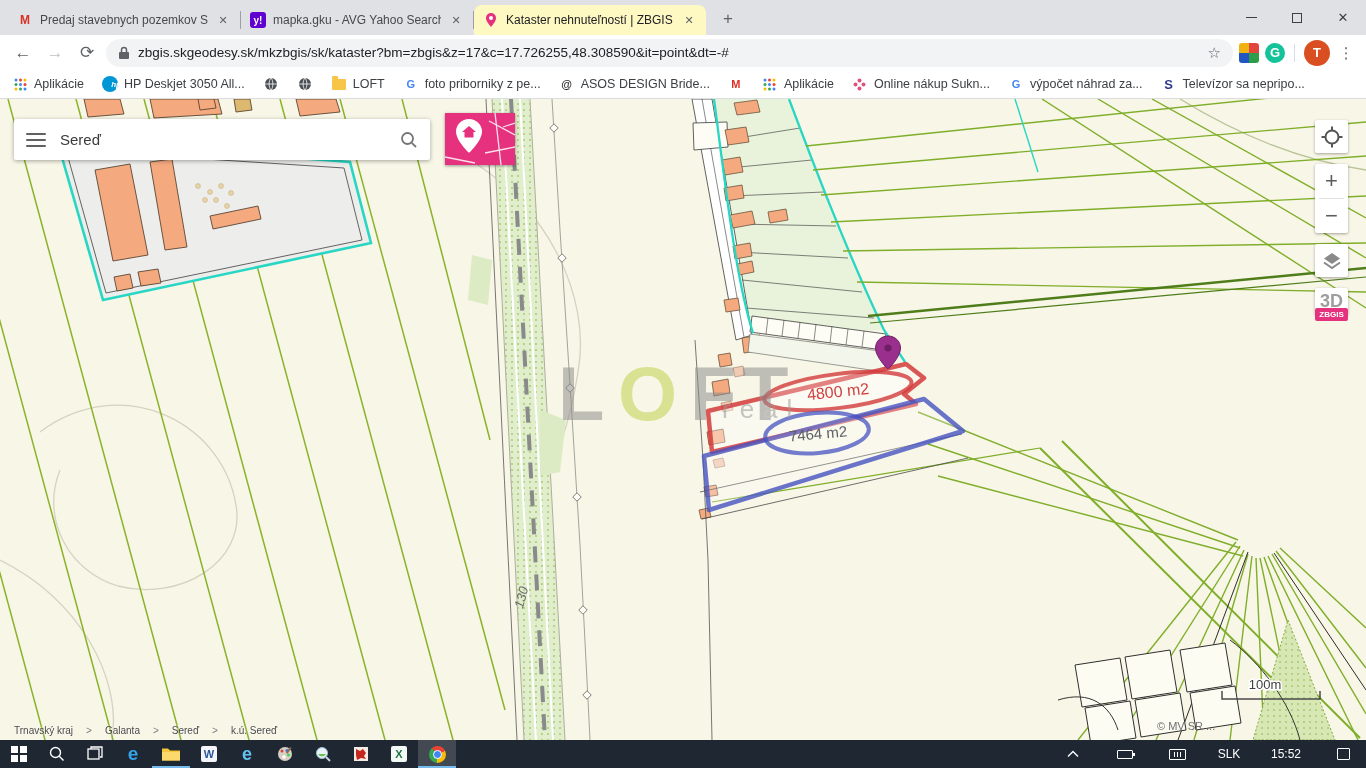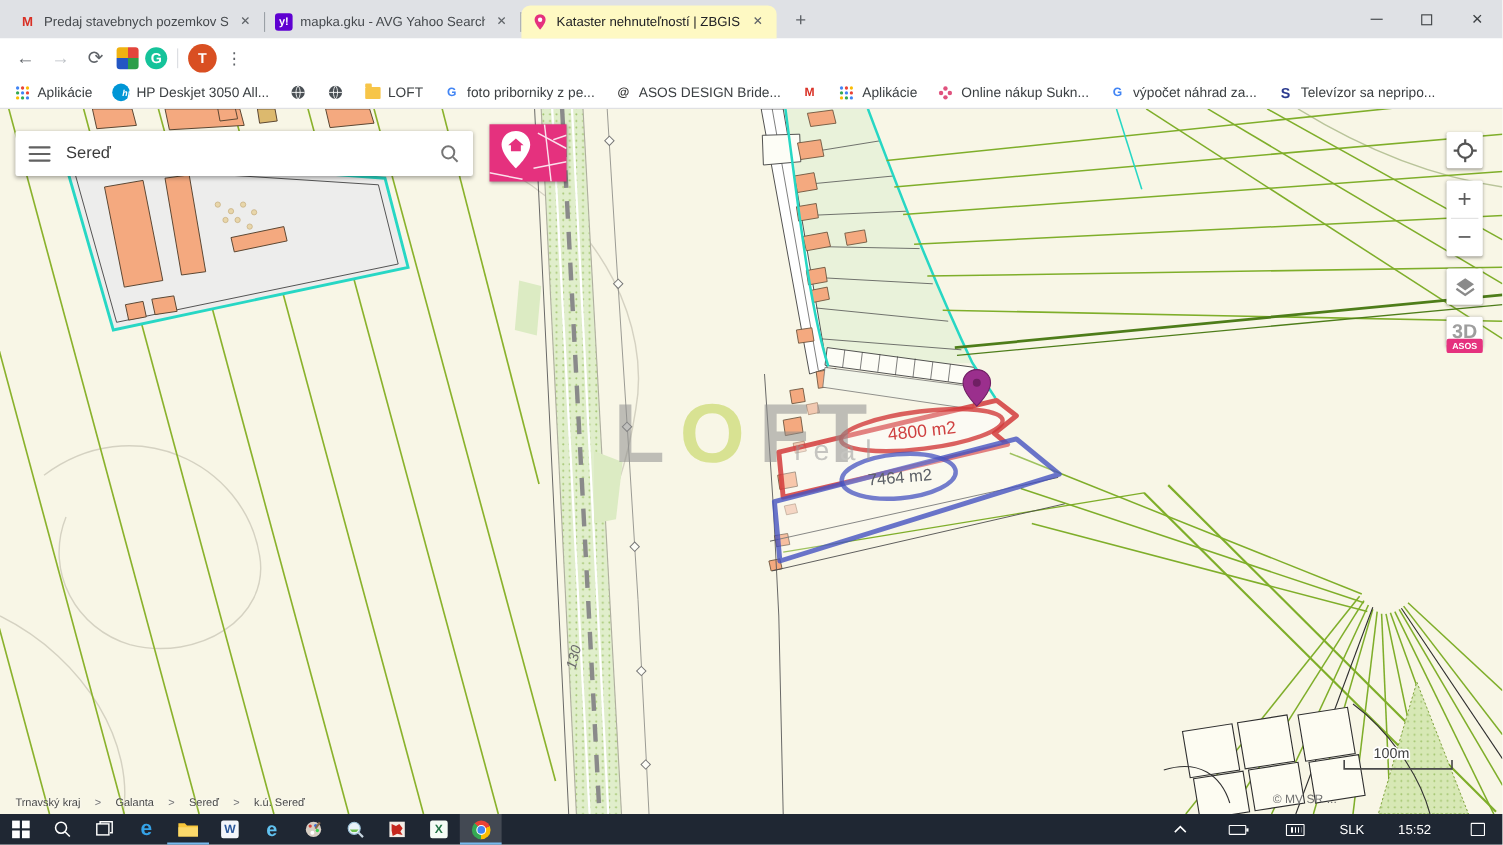--- a/index.html
+++ b/index.html
@@ -139,20 +139,28 @@
         <span class="box"></span>
       </div>
     <div class="winbtn">✕</div>
   </div>
 </div>
 
 <div class="toolbar">
   <div class="navbtn">←</div>
   <div class="navbtn disabled">→</div>
   <div class="navbtn">⟳</div>
+  <div class="omnibox">
+    <svg width="12" height="14" viewBox="0 0 12 14">
+      <rect x="1" y="6" width="10" height="7" rx="1" fill="#5f6368"></rect>
+      <path d="M3.5 6V4a2.5 2.5 0 015 0v2" stroke="#5f6368" stroke-width="1.5" fill="none"></path>
+    </svg>
+    <span class="url">zbgis.skgeodesy.sk/mkzbgis/sk/kataster?bm=zbgis&amp;z=17&amp;c=17.726255,48.308590&amp;it=point&amp;dt=-#</span>
+    <span class="star">☆</span>
+  </div>
   <div class="ext-icon avg"></div>
   <div class="ext-icon gram">G</div>
   <div class="tb-divider"></div>
   <div class="avatar">T</div>
   <div class="kebab">⋮</div>
 </div>
 
 <div class="bookmarks">
   <div class="bm">
     <span class="bm-ico">
@@ -512,21 +520,21 @@
       <div>−</div>
     </div>
     <div class="ctrl-btn ctrl-sq">
       <svg width="22" height="22" viewBox="0 0 22 22">
         <path d="M11 3 l8 5.5 -8 5.5 -8 -5.5 z" fill="#8a8a8a"></path>
         <path d="M3 12.5 l8 5.5 8 -5.5" fill="none" stroke="#8a8a8a" stroke-width="2"></path>
       </svg>
     </div>
     <div class="ctrl-3d-stack">
       <div class="ctrl-btn btn-3d">3D</div>
-      <div class="test-badge">ASOS</div>
+      <div class="test-badge">ZBGIS</div>
     </div>
   </div>
 
   <div class="breadcrumb">
     <span>Trnavský kraj</span>
     <span class="sep">&gt;</span>
     <span>Galanta</span>
     <span class="sep">&gt;</span>
     <span>Sereď</span>
     <span class="sep">&gt;</span>

